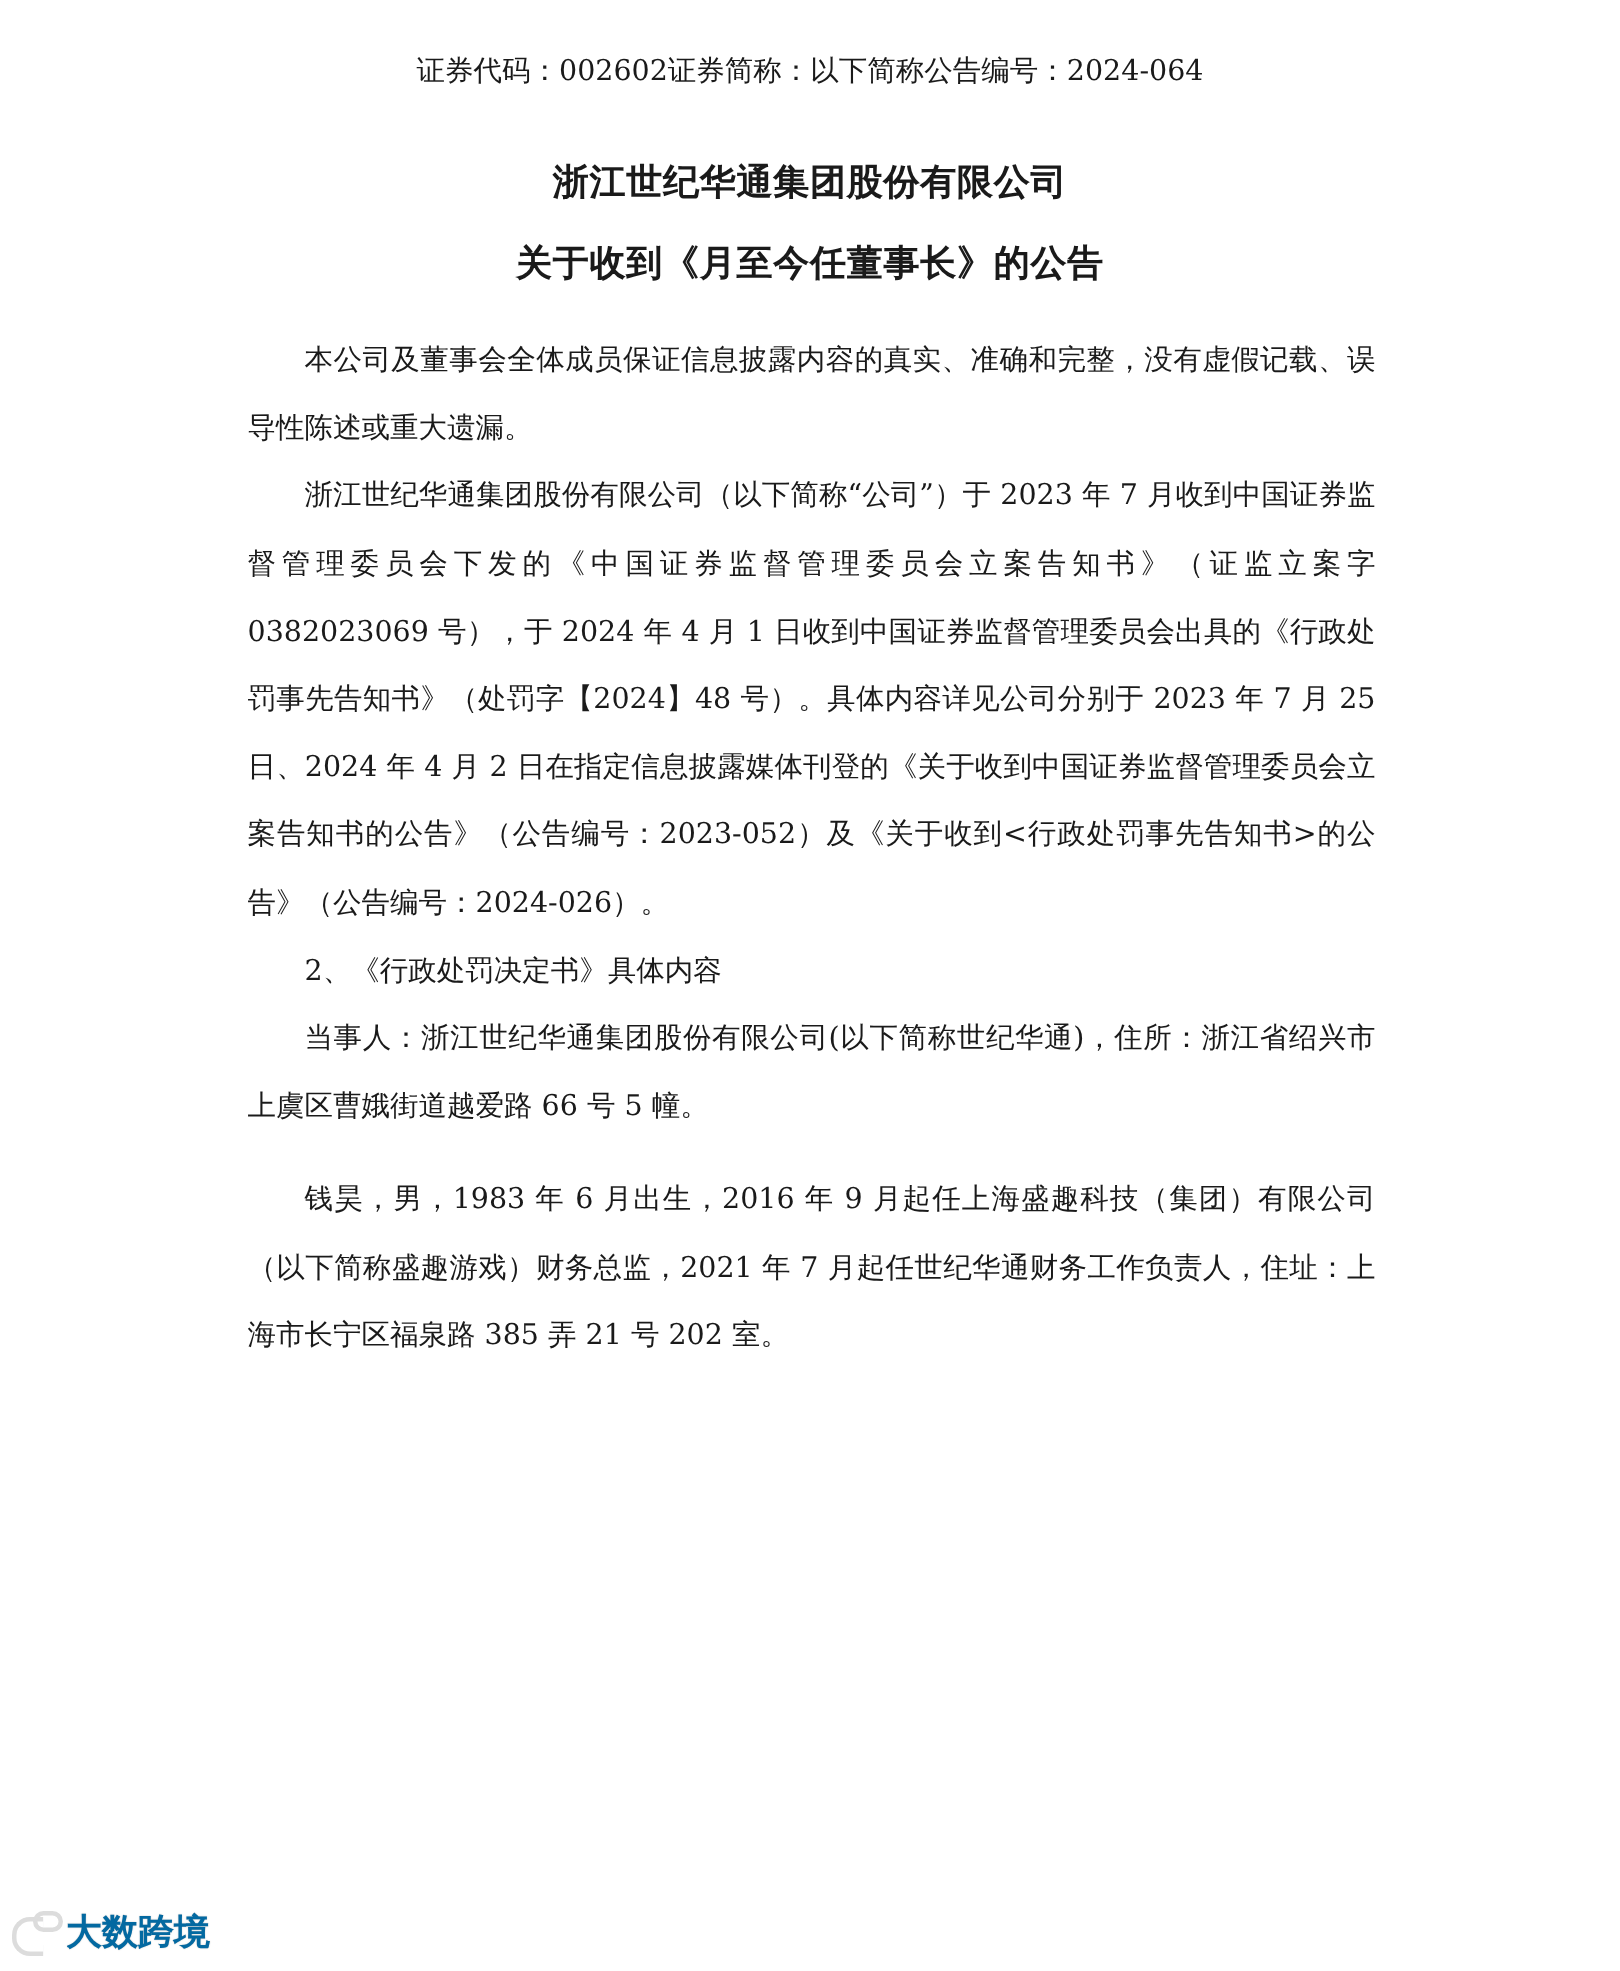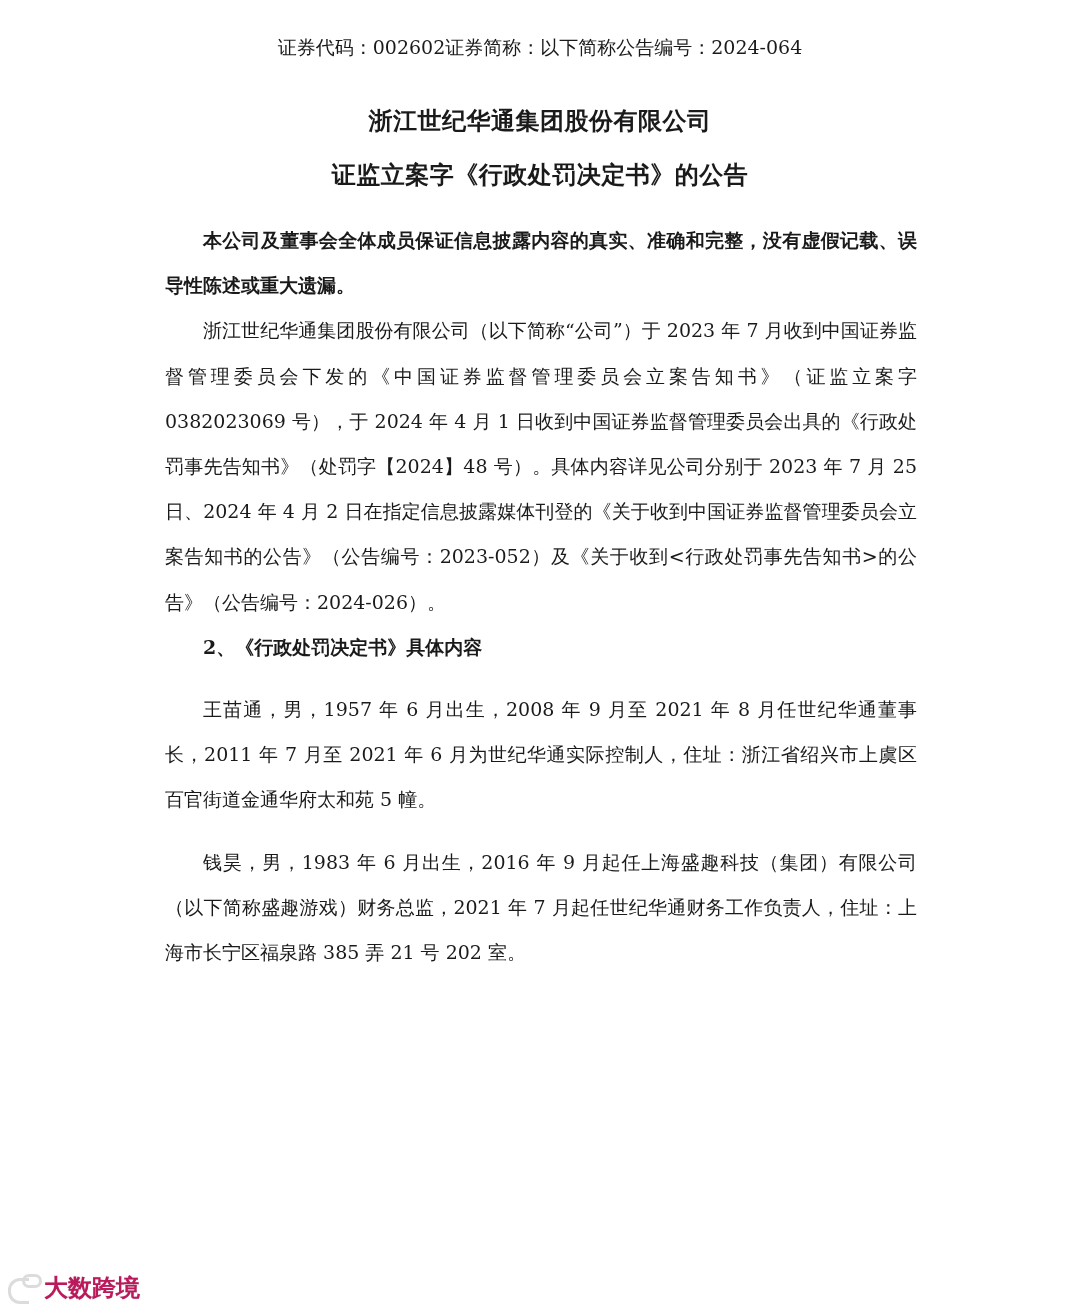--- a/index.html
+++ b/index.html
@@ -17,26 +17,26 @@
     position: absolute; left: 0; width: 1080px; text-align: center;
     font-weight: bold; font-size: 24px; line-height: 34px; letter-spacing: 0.5px;
   }
   .t1 { top: 104px; }
   .t2 { top: 158px; }
   .body {
     position: absolute; left: 165px; width: 752px; top: 218px;
     font-size: 19px; line-height: 45.2px; text-align: justify;
   }
   .p { margin: 0; text-indent: 2em; }
-  .p.bold { font-weight: bold; }
+  .p.bold { font-weight: normal; }
   .p.gap { margin-top: 17px; }
   .watermark {
     position: absolute; left: 6px; top: 1272px;
     display: flex; align-items: center; gap: 4px;
-    color: #be185d; font-family: "DejaVu Sans", sans-serif;
+    color: #0369a1; font-family: "DejaVu Sans", sans-serif;
     font-size: 24px; font-weight: bold;
     text-shadow: 0 0 1px #bdbdbd;
   }
   .wm-icon {
     width: 34px; height: 28px; position: relative;
   }
   .wm-icon::before {
     content: ""; position: absolute; left: 2px; top: 4px; width: 18px; height: 20px;
     border: 3px solid #dcdcdc; border-right: none; border-radius: 12px 0 0 12px;
   }
@@ -48,27 +48,27 @@
 </head>
 <body>
 
 <div class="header-row">
   <span>证券代码：002602</span>
   <span>证券简称：以下简称</span>
   <span>公告编号：2024-064</span>
 </div>
 
 <div class="title t1">浙江世纪华通集团股份有限公司</div>
-<div class="title t2">证监立案字《行政处罚决定书》的公告</div>
+<div class="title t2">关于收到《月至今任董事长》的公告</div>
 
 <div class="body">
   <p class="p bold">本公司及董事会全体成员保证信息披露内容的真实、准确和完整，没有虚假记载、误导性陈述或重大遗漏。</p>
   <p class="p">浙江世纪华通集团股份有限公司（以下简称“公司”）于 2023 年 7 月收到中国证券监督管理委员会下发的《中国证券监督管理委员会立案告知书》（证监立案字 0382023069 号），于 2024 年 4 月 1 日收到中国证券监督管理委员会出具的《行政处罚事先告知书》（处罚字【2024】48 号）。具体内容详见公司分别于 2023 年 7 月 25 日、2024 年 4 月 2 日在指定信息披露媒体刊登的《关于收到中国证券监督管理委员会立案告知书的公告》（公告编号：2023-052）及《关于收到&lt;行政处罚事先告知书&gt;的公告》（公告编号：2024-026）。</p>
   <p class="p bold">2、《行政处罚决定书》具体内容</p>
-  <p class="p gap">王苗通，男，1957 年 6 月出生，2008 年 9 月至 2021 年 8 月任世纪华通董事长，2011 年 7 月至 2021 年 6 月为世纪华通实际控制人，住址：浙江省绍兴市上虞区百官街道金通华府太和苑 5 幢。</p>
+  <p class="p">当事人：浙江世纪华通集团股份有限公司(以下简称世纪华通)，住所：浙江省绍兴市上虞区曹娥街道越爱路 66 号 5 幢。</p>
   <p class="p gap">钱昊，男，1983 年 6 月出生，2016 年 9 月起任上海盛趣科技（集团）有限公司（以下简称盛趣游戏）财务总监，2021 年 7 月起任世纪华通财务工作负责人，住址：上海市长宁区福泉路 385 弄 21 号 202 室。</p>
 
 </div>
 
 <div class="watermark">
   <span class="wm-icon"></span>
   <span>大数跨境</span>
 </div>
 
 </body></html>

